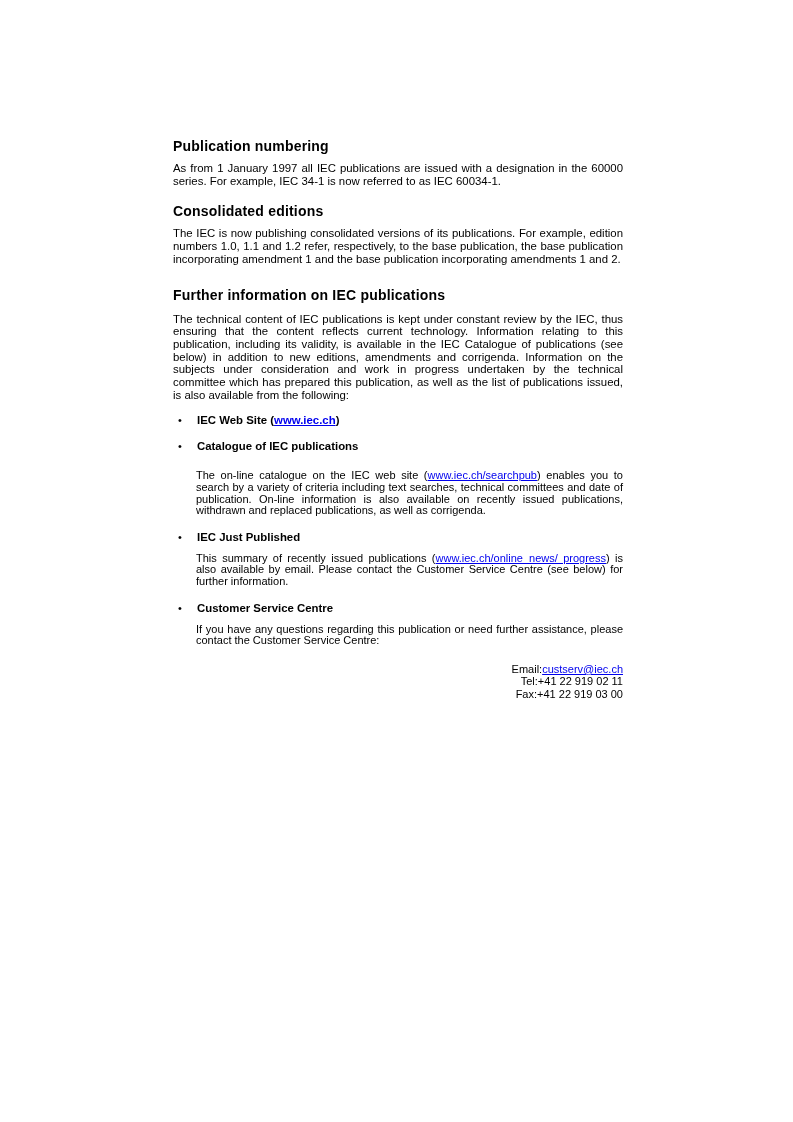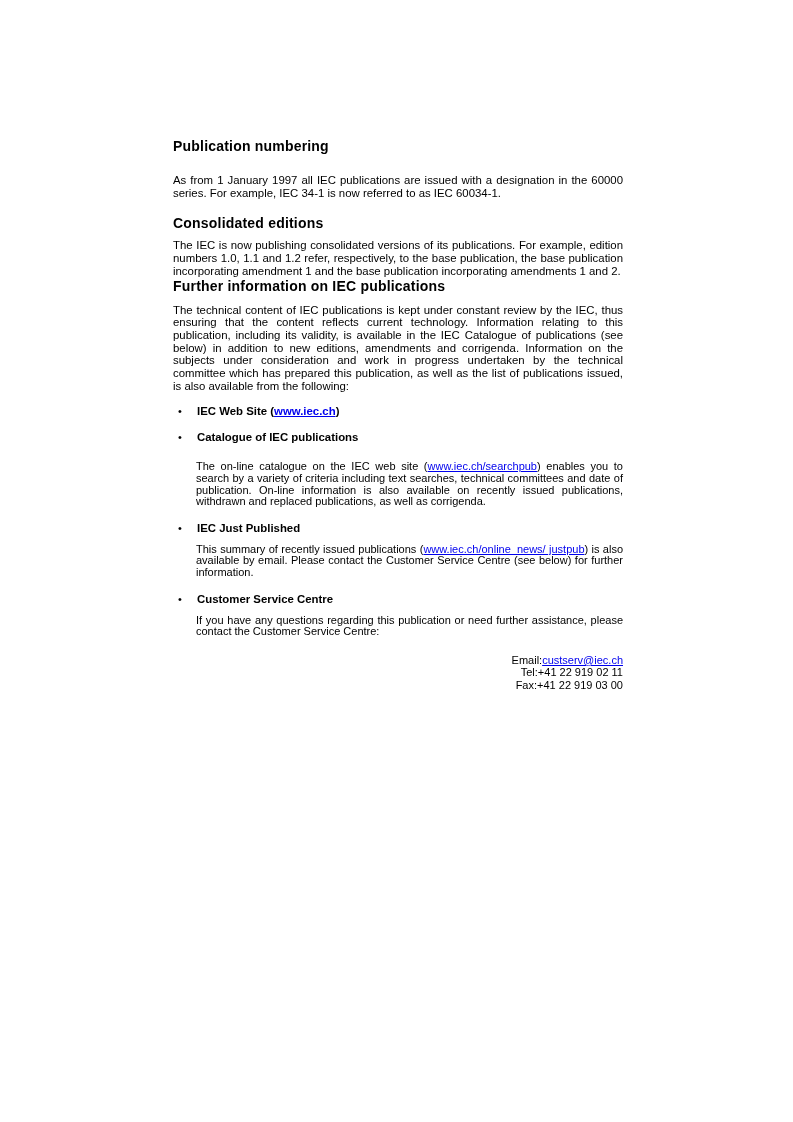--- a/index.html
+++ b/index.html
@@ -24,28 +24,28 @@
     width: 450px;
   }
   .heading {
     font-size: 14px;
     line-height: 16px;
     font-weight: bold;
     margin: 0;
     letter-spacing: 0.2px;
   }
   .heading.h2 { margin-top: 16px; }
-  .heading.h3 { }
+  .heading.h3 { margin-top: 21px; }
   .para {
     font-size: 11.4px;
     line-height: 12.7px;
     text-align: justify;
     margin: 0;
   }
-  .para.p1 { margin-top: 20px; }
+  .para.p1 { margin-top: 8px; }
   .para.p2 { margin-top: 8px; }
   .para.p3 { margin-top: 10px; }
   .bullet-list { margin-top: 13px; }
   .bullet-row {
     position: relative;
     padding-left: 24px;
     font-size: 11.4px;
     line-height: 13px;
     font-weight: bold;
   }
@@ -111,21 +111,21 @@
       <div class="bullet-row b2">
         <span class="bullet">•</span>
         <span>Catalogue of IEC publications</span>
       </div>
       <p class="sub-para sp1"><span>The on-line catalogue on the IEC web site (</span><a class="doc-link">www.iec.ch/searchpub</a><span>) enables you to search by a variety of criteria including text searches, technical committees and date of publication. On-line information is also available on recently issued publications, withdrawn and replaced publications, as well as corrigenda.</span></p>
 
       <div class="bullet-row b3">
         <span class="bullet">•</span>
         <span>IEC Just Published</span>
       </div>
-      <p class="sub-para sp2"><span>This summary of recently issued publications (</span><a class="doc-link">www.iec.ch/online_news/ justpub</a><span>) is also available by email. Please contact the Customer Service Centre (see below) for further information.</span></p>
+      <p class="sub-para sp2"><span>This summary of recently issued publications (</span><a class="doc-link">www.iec.ch/online_news/ progress</a><span>) is also available by email. Please contact the Customer Service Centre (see below) for further information.</span></p>
 
       <div class="bullet-row b4">
         <span class="bullet">•</span>
         <span>Customer Service Centre</span>
       </div>
       <p class="sub-para sp3">If you have any questions regarding this publication or need further assistance, please contact the Customer Service Centre:</p>
 
     </div>
 
     <div class="contact">

